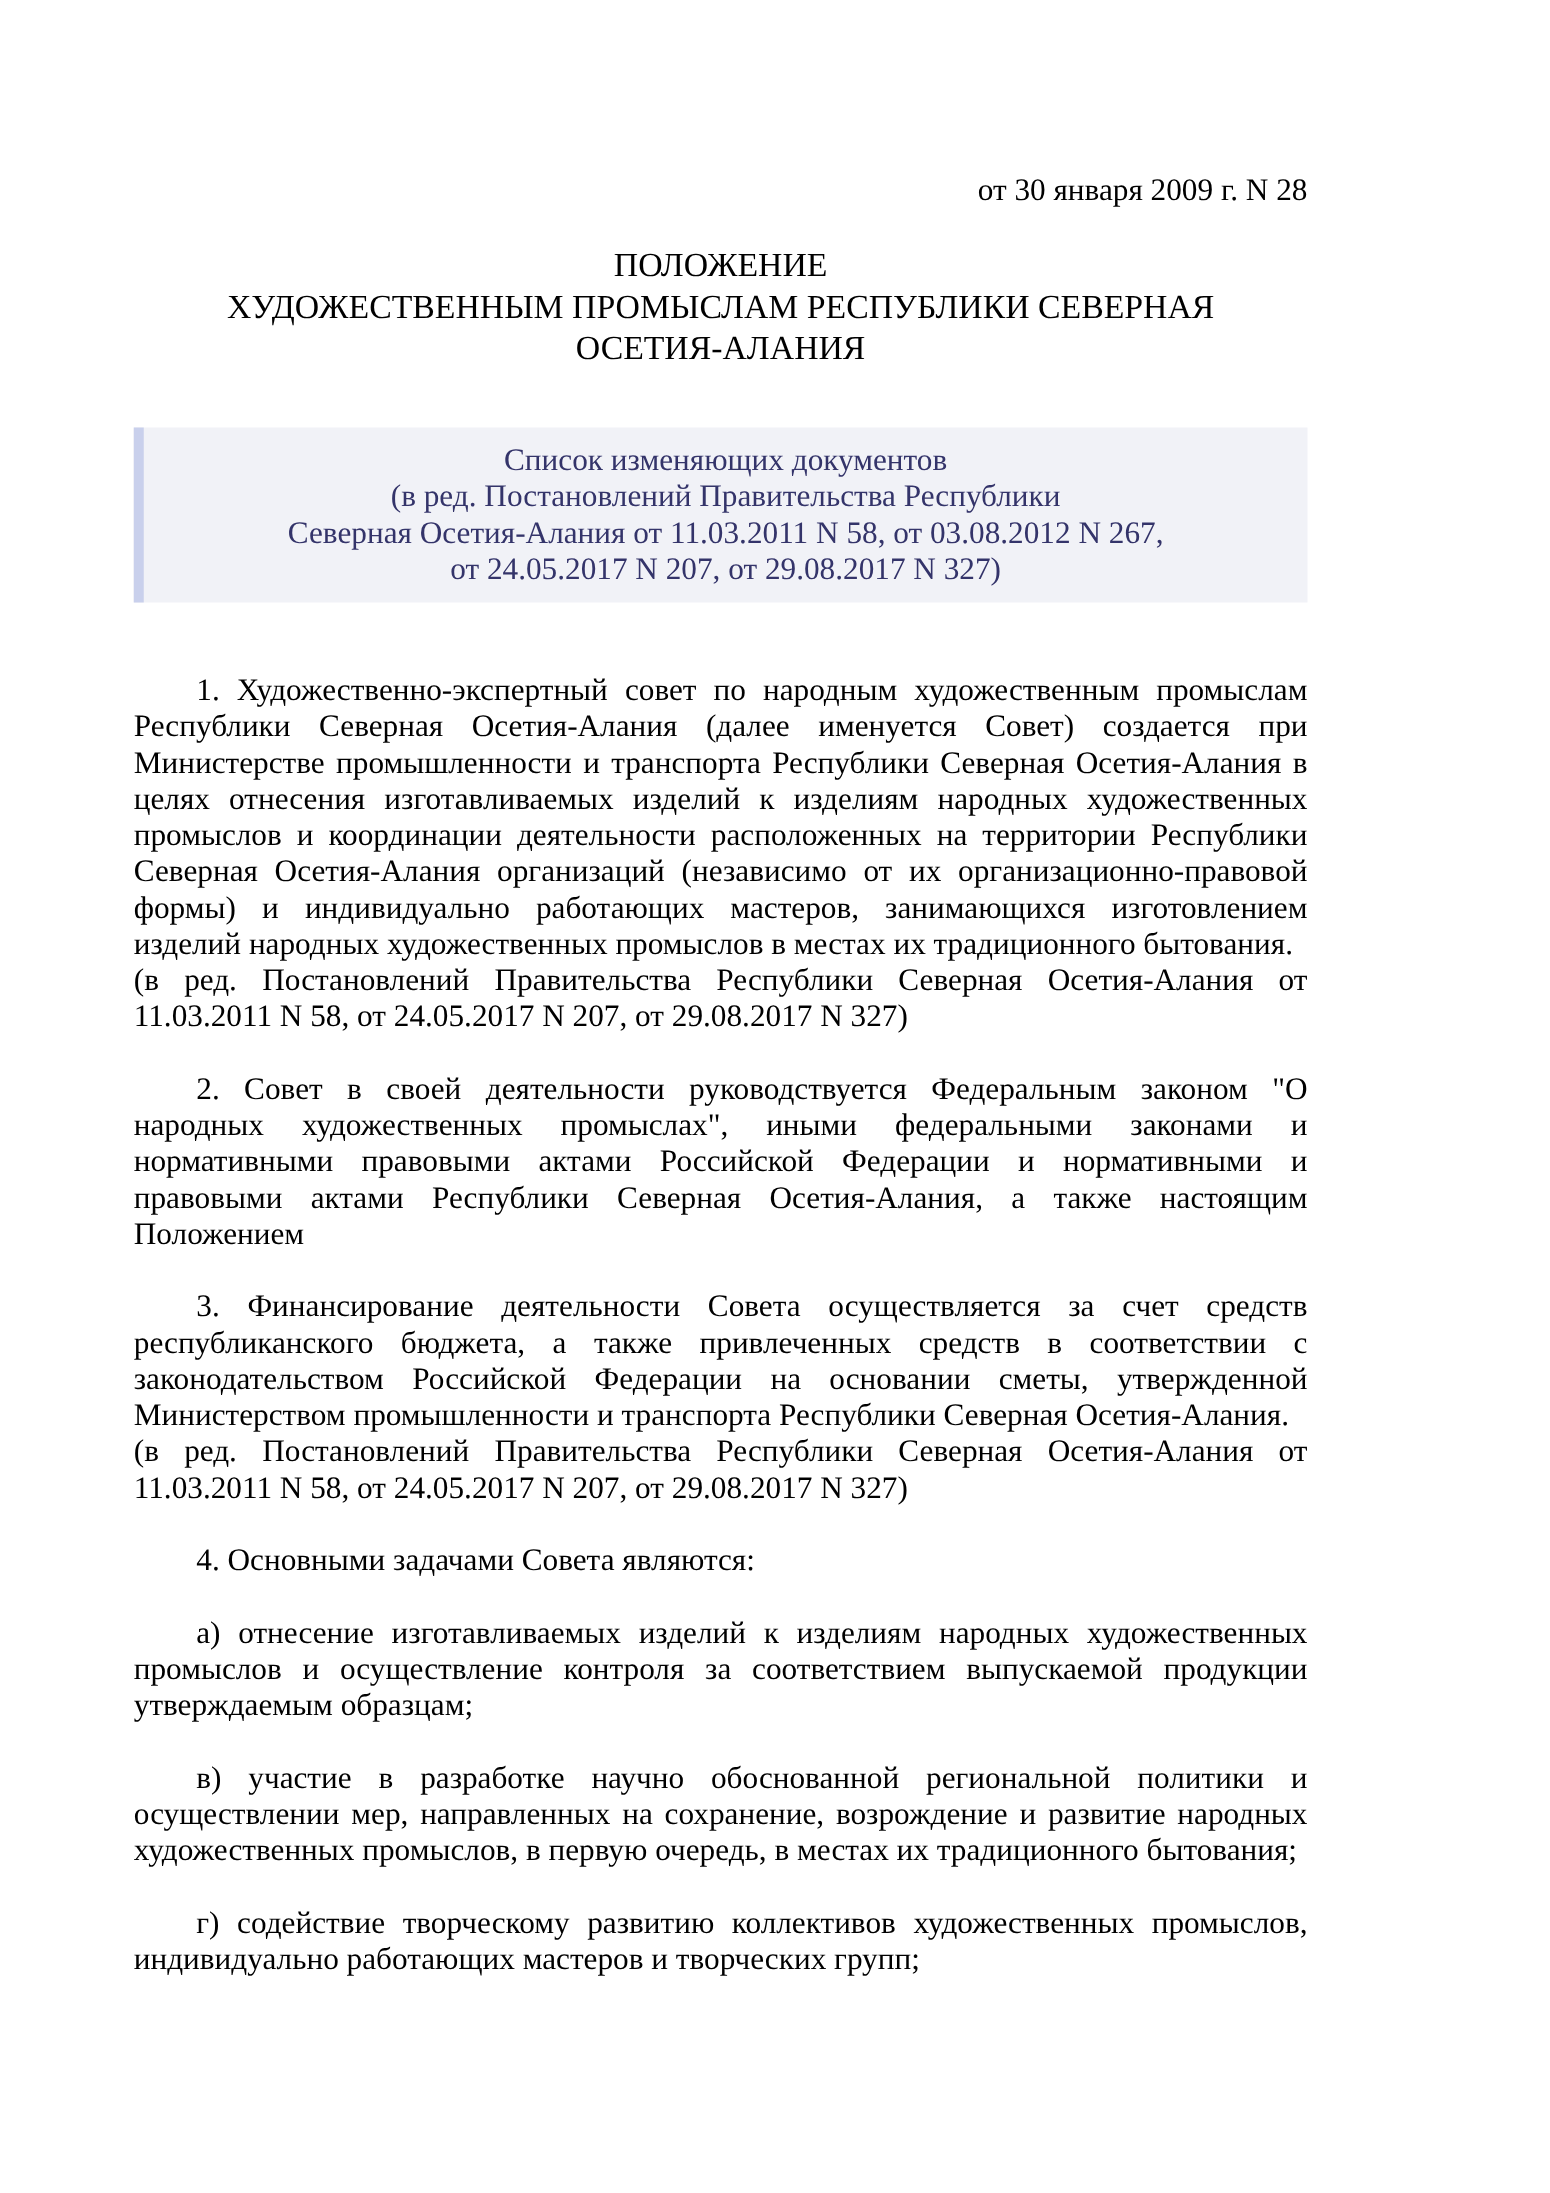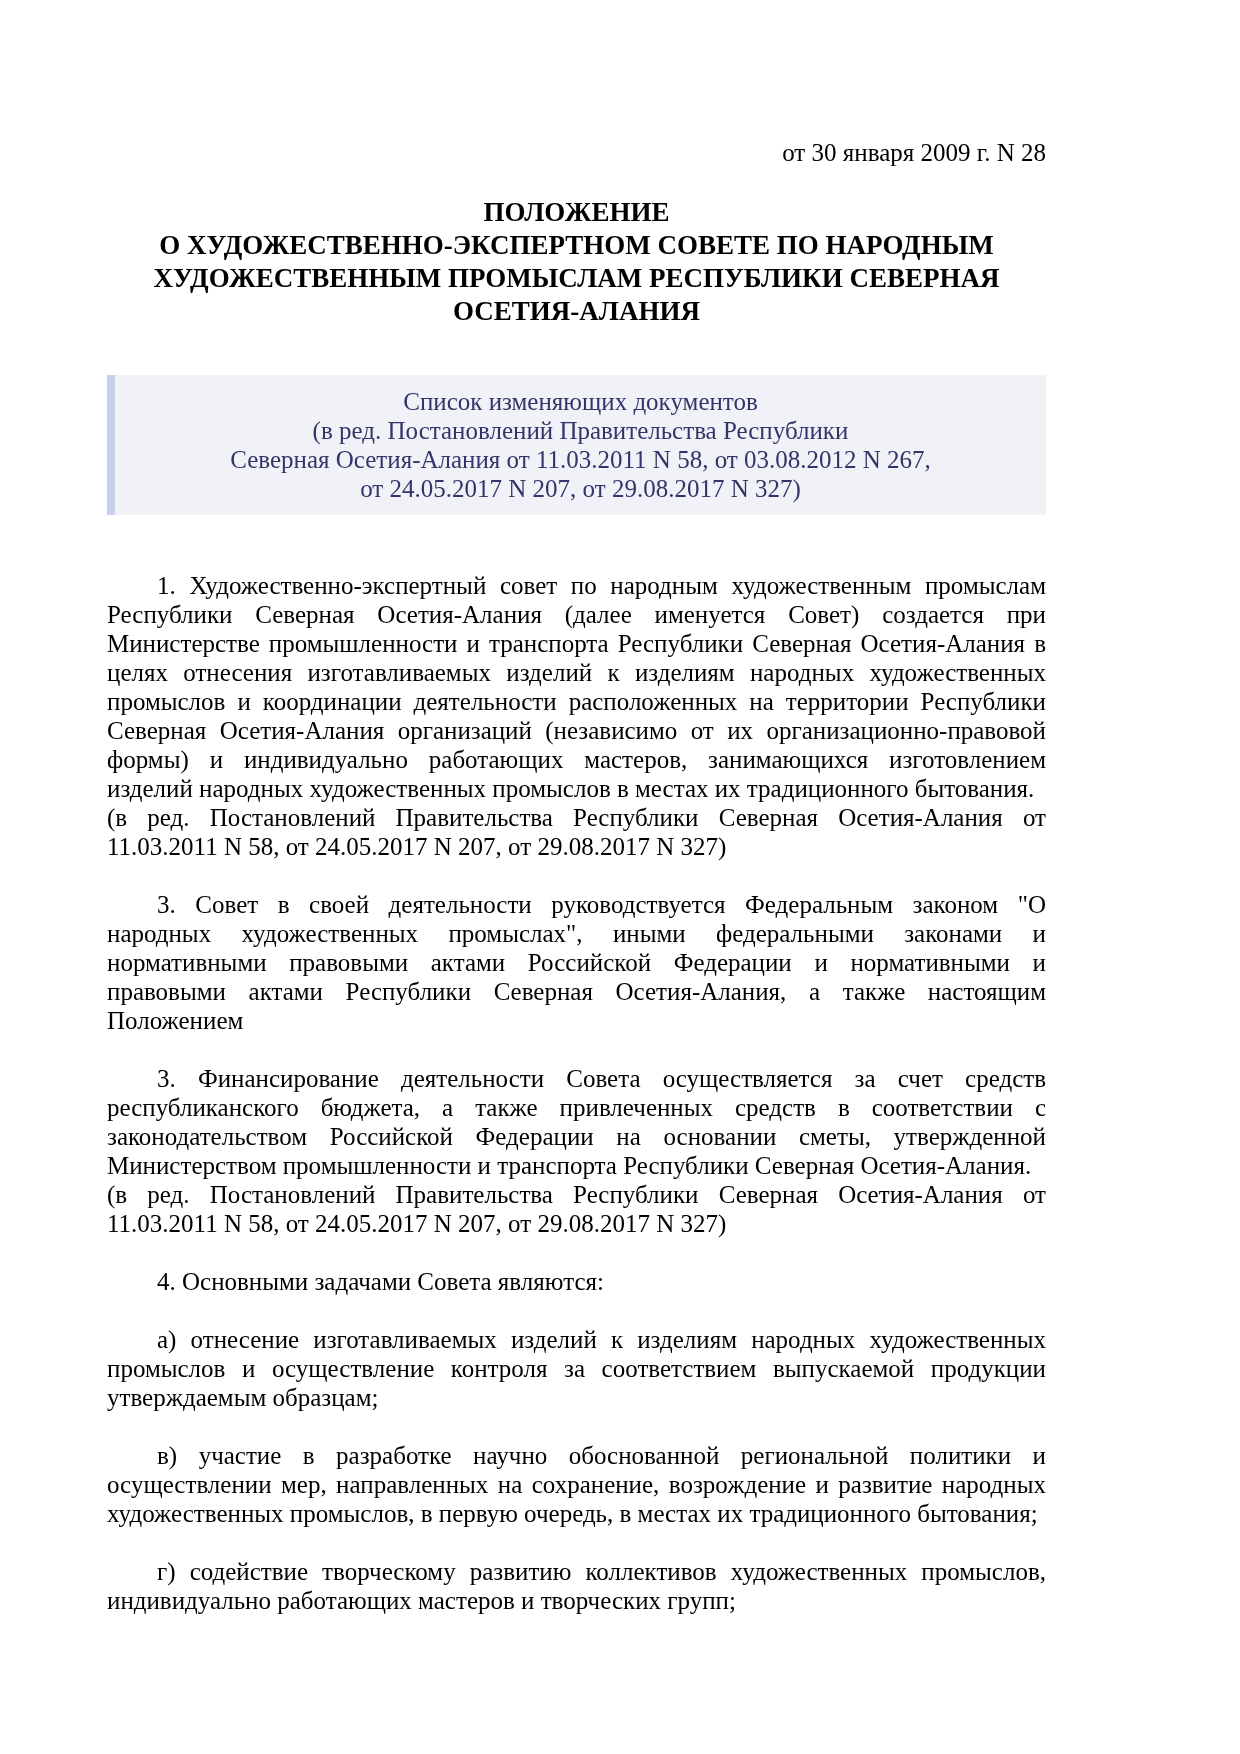--- a/index.html
+++ b/index.html
@@ -18,21 +18,21 @@
   }
   .date-line {
     font-size: 25px;
     line-height: 29px;
     text-align: right;
   }
   .doc-title {
     margin: 29px 0 0 0;
     font-size: 27px;
     line-height: 33px;
-    font-weight: bold;
+    font-weight: normal;
     text-align: center;
   }
   .title-line { display: block; }
   .amendments-box {
     box-sizing: border-box;
     margin-top: 47px;
     padding: 12px 10px;
     background: #f1f2f7;
     border-left: 8px solid #0f172a;
     color: #34346a;
@@ -61,36 +61,35 @@
 </head>
 <body>
 
 <div class="page">
   <div class="content">
 
     <div class="date-line">от 30 января 2009 г. N 28</div>
 
     <h1 class="doc-title">
       <span class="title-line">ПОЛОЖЕНИЕ</span>
-      <span class="title-line">О ХУДОЖЕСТВЕННО-ЭКСПЕРТНОМ СОВЕТЕ ПО НАРОДНЫМ</span>
       <span class="title-line">ХУДОЖЕСТВЕННЫМ ПРОМЫСЛАМ РЕСПУБЛИКИ СЕВЕРНАЯ</span>
       <span class="title-line">ОСЕТИЯ-АЛАНИЯ</span>
     </h1>
 
     <div class="amendments-box" style="background: rgb(241, 242, 247); border-left-color: rgb(201, 208, 236); color: rgb(52, 52, 106);">
       <span class="box-line">Список изменяющих документов</span>
       <span class="box-line">(в ред. Постановлений Правительства Республики</span>
       <span class="box-line">Северная Осетия-Алания от 11.03.2011 N 58, от 03.08.2012 N 267,</span>
       <span class="box-line">от 24.05.2017 N 207, от 29.08.2017 N 327)</span>
     </div>
 
     <div class="doc-body">
       <p class="para first">1. Художественно-экспертный совет по народным художественным промыслам Республики Северная Осетия-Алания (далее именуется Совет) создается при Министерстве промышленности и транспорта Республики Северная Осетия-Алания в целях отнесения изготавливаемых изделий к изделиям народных художественных промыслов и координации деятельности расположенных на территории Республики Северная Осетия-Алания организаций (независимо от их организационно-правовой формы) и индивидуально работающих мастеров, занимающихся изготовлением изделий народных художественных промыслов в местах их традиционного бытования.</p>
       <p class="note">(в ред. Постановлений Правительства Республики Северная Осетия-Алания от 11.03.2011 N 58, от 24.05.2017 N 207, от 29.08.2017 N 327)</p>
-      <p class="para">3. Совет в своей деятельности руководствуется Федеральным законом "О народных художественных промыслах", иными федеральными законами и нормативными правовыми актами Российской Федерации и нормативными и правовыми актами Республики Северная Осетия-Алания, а также настоящим Положением</p>
+      <p class="para">2. Совет в своей деятельности руководствуется Федеральным законом "О народных художественных промыслах", иными федеральными законами и нормативными правовыми актами Российской Федерации и нормативными и правовыми актами Республики Северная Осетия-Алания, а также настоящим Положением</p>
       <p class="para">3. Финансирование деятельности Совета осуществляется за счет средств республиканского бюджета, а также привлеченных средств в соответствии с законодательством Российской Федерации на основании сметы, утвержденной Министерством промышленности и транспорта Республики Северная Осетия-Алания.</p>
       <p class="note">(в ред. Постановлений Правительства Республики Северная Осетия-Алания от 11.03.2011 N 58, от 24.05.2017 N 207, от 29.08.2017 N 327)</p>
       <p class="para">4. Основными задачами Совета являются:</p>
       <p class="para">а) отнесение изготавливаемых изделий к изделиям народных художественных промыслов и осуществление контроля за соответствием выпускаемой продукции утверждаемым образцам;</p>
       <p class="para">в) участие в разработке научно обоснованной региональной политики и осуществлении мер, направленных на сохранение, возрождение и развитие народных художественных промыслов, в первую очередь, в местах их традиционного бытования;</p>
       <p class="para">г) содействие творческому развитию коллективов художественных промыслов, индивидуально работающих мастеров и творческих групп;</p>
     </div>
 
   </div>
 </div>

